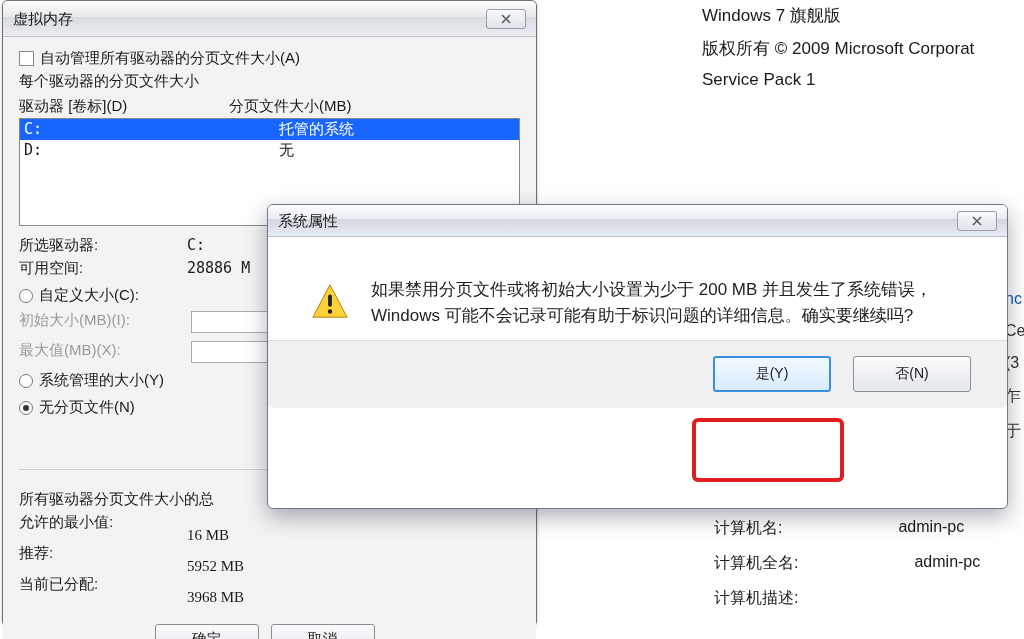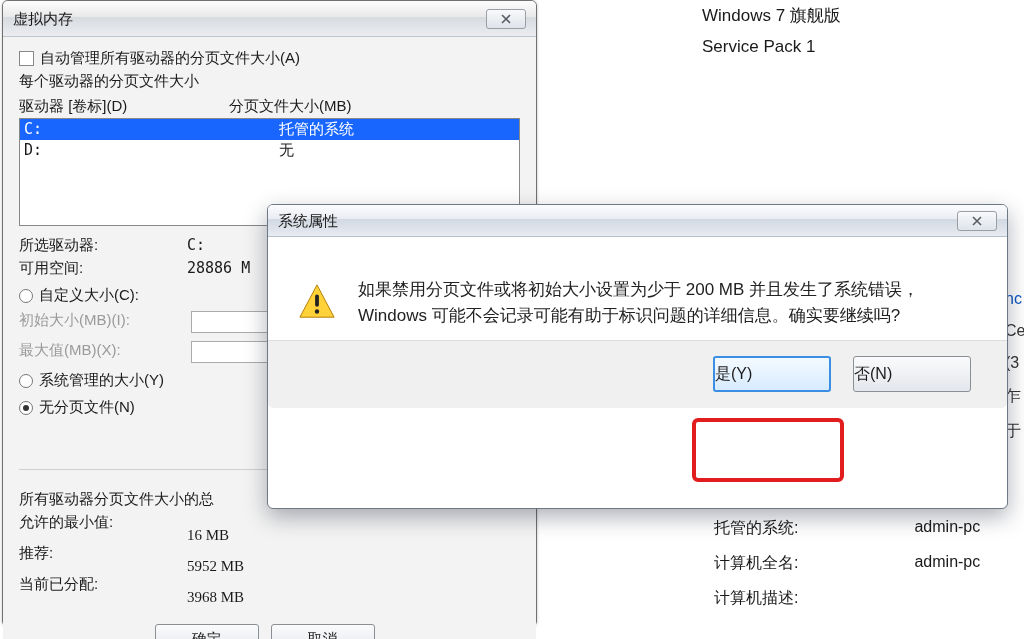--- a/index.html
+++ b/index.html
@@ -128,60 +128,61 @@
   .sp-title {
     background: linear-gradient(#fbfcfe,#e9ecf2 45%,#d2d8e2 46%,#e7ebf2);
     border-bottom:1px solid #b7bfcb;
     padding:6px 10px 5px;
     border-radius:5px 5px 0 0;
     display:flex;justify-content:space-between;align-items:center;
     height:32px;
     text-align:center;
   }
   .sp-body {
-    display:flex; padding: 40px 30px 10px; gap: 22px;
+    display:flex; padding: 40px 43px 10px; gap: 22px;
   }
   .warn-icon {
     width:38px;height:38px;position:relative;flex:0 0 38px;margin-top:6px;
   }
   .warn-icon svg { width:38px;height:38px; }
   .sp-msg { font-size:17px; line-height: 1.55; color:#222; }
   .sp-btnrow {
     background:#f0f0f0; border-top:1px solid #dcdcdc;
     height:68px; display:flex;justify-content:flex-end;align-items:center;
     gap:22px; padding-right:36px;
     border-radius:0 0 5px 5px;
   }
   .dlg-btn {
     width:118px; height:36px; border:1px solid #8a8f96; border-radius:3px;
     background: linear-gradient(#fbfbfc,#e3e6eb);
-    display:flex;align-items:center;justify-content:flex-start; font-size:16px;
+    display:flex;align-items:center;justify-content:center; font-size:14px;
   }
   .dlg-btn.focused {
     border:2px solid #3b8fe2;
     background: linear-gradient(#f4faff,#d7ebff);
   }
   .red-highlight {
     position:absolute;
     border:4px solid #e11d1d;
     border-radius:6px;
     pointer-events:none;
   }
 </style>
 </head>
 <body>
 
 <div class="bg-info">
   <div class="line">Windows 7 旗舰版</div>
+  <div class="line">版权所有 © 2009 Microsoft Corporat</div>
   <div class="line">Service Pack 1</div>
 </div>
 
 <div class="bg-labels">
   <div class="row">
-    <span>托管的系统:</span>
+    <span>计算机名:</span>
     <span>admin-pc</span>
   </div>
   <div class="row">
     <span>计算机全名:</span>
     <span>admin-pc</span>
   </div>
   <div class="row">
     <span>计算机描述:</span>
   </div>
 </div>

